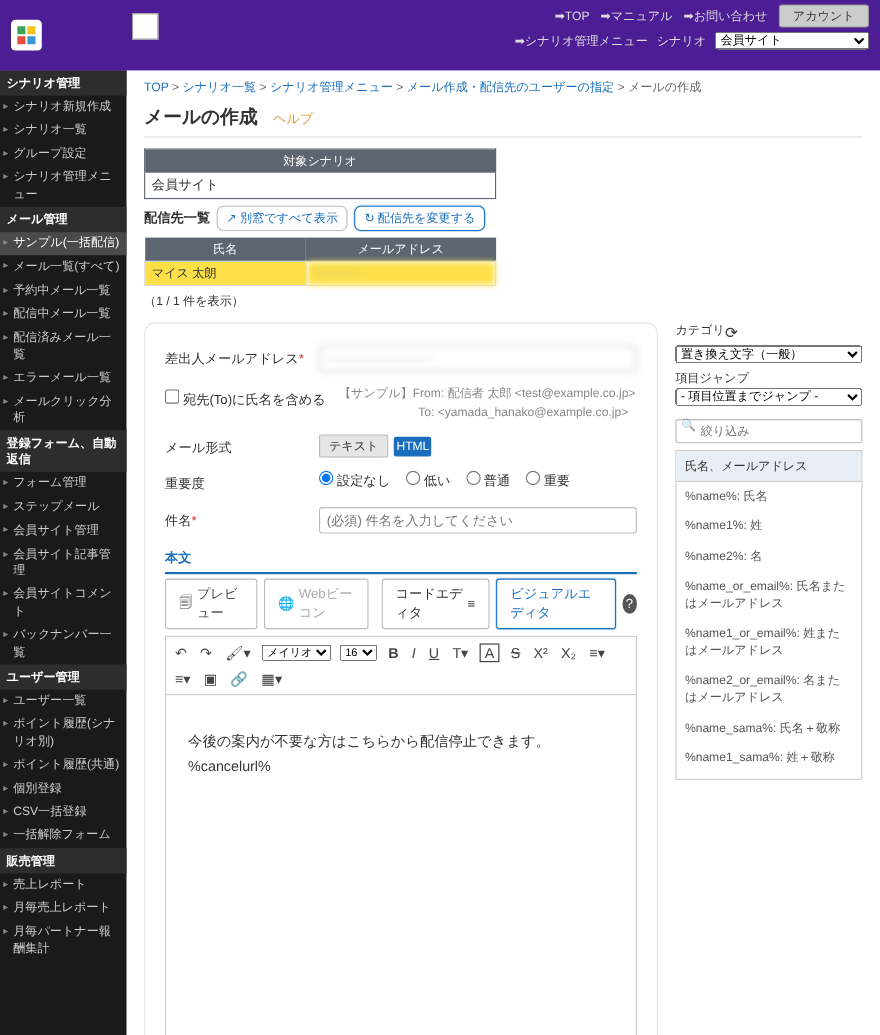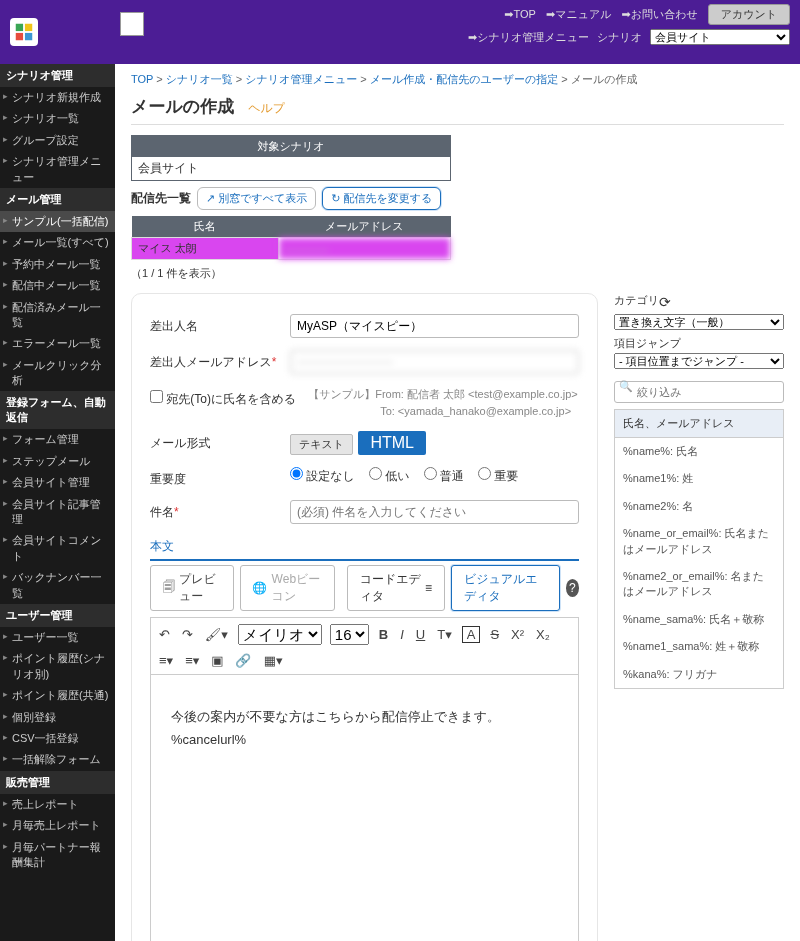--- a/index.html
+++ b/index.html
@@ -28,43 +28,43 @@
 .help{color:#e39a2e;font-size:12px}
 .target-tbl{width:320px;border:1px solid #5c6570;margin-bottom:6px;border-collapse:collapse}
 .target-tbl th{background:#5c6570;color:#fff;text-align:center;padding:3px;font-size:11px;font-weight:normal}
 .target-tbl td{padding:3px 6px;font-size:12px}
 .dest-row{display:flex;align-items:center;gap:6px;margin:6px 0}
 .dest-row b{font-size:12px}
 .mini-btn{display:inline-flex;align-items:center;gap:3px;border:1px solid #bbb;border-radius:6px;padding:3px 8px;font-size:11px;color:#1a6ebd;background:#fff;cursor:pointer}
 .mini-btn.active{border:1px solid #1a6ebd;box-shadow:0 0 0 1px #cfe3f7}
 .list-tbl{border-collapse:collapse;width:320px}
 .list-tbl th{background:#5c6570;color:#fff;padding:3px;font-size:11px;font-weight:normal}
-.list-tbl td{padding:3px 6px;font-size:11px;background:#d946ef;border:1px solid #ddd}
+.list-tbl td{padding:3px 6px;font-size:11px;background:#fde047;border:1px solid #ddd}
 .count{font-size:11px;margin:6px 0 12px}
 .form-area{display:flex;gap:16px;align-items:flex-start}
 .form-left{flex:1;border:1px solid #e6e6e6;border-radius:10px;padding:14px 18px;min-width:0;background:#fff}
 .frow{display:flex;align-items:flex-start;padding:6px 0;gap:12px}
 .flabel{width:128px;font-size:12px;color:#333;padding-top:4px}
 .req{color:#d33}
 .fctrl{flex:1;font-size:12px}
 .fctrl input[type=text]{width:100%;padding:4px 6px;border:1px solid #bbb;border-radius:3px;font-size:12px}
 .sample{color:#888;font-size:11px;line-height:1.5}
 .fmt-text{display:inline-block;background:#e5e5e5;border:1px solid #bbb;padding:2px 8px;font-size:11px;border-radius:2px}
-.fmt-html{display:inline-block;background:#1a6ebd;color:#fff;padding:3px 12px;font-size:16px;border-radius:2px;margin-left:2px}
+.fmt-html{display:inline-block;background:#1a6ebd;color:#fff;padding:3px 2px;font-size:11px;border-radius:2px;margin-left:2px}
 .radio-grp label{margin-right:14px;font-size:12px}
-.subj{color:#1a6ebd;font-size:12px;margin:8px 0 4px;border-bottom:2px solid #1a6ebd;padding-bottom:4px;font-weight:normal}
+.subj{color:#1a6ebd;font-size:12px;margin:8px 0 4px;border-bottom:2px solid #1a6ebd;padding-bottom:4px;font-weight:bold}
 .editor-tabs{display:flex;align-items:center;gap:6px;margin-bottom:0}
 .etab{display:inline-flex;align-items:center;gap:4px;padding:5px 12px;border:1px solid #bbb;background:#fff;font-size:12px;cursor:pointer;border-radius:3px}
 .etab.disabled{color:#aaa}
 .etab.active{border:1px solid #1a6ebd;box-shadow:0 0 0 1px #cfe3f7;color:#1a6ebd}
 .etab-plain{color:#444}
 .qmark{width:18px;height:18px;border-radius:50%;background:#555;color:#fff;display:inline-flex;align-items:center;justify-content:center;font-size:12px;margin-left:auto}
 .toolbar{border:1px solid #ccc;padding:6px;display:flex;flex-wrap:wrap;gap:8px;align-items:center;font-size:12px;margin-top:6px}
 .tbtn{cursor:pointer;color:#444;font-size:13px;padding:0 2px}
-.tsel{font-size:15px}
+.tsel{font-size:10px}
 .editor-body{border:1px solid #ccc;border-top:none;min-height:320px;padding:30px 20px;font-size:13px;line-height:1.8}
 .right-panel{width:170px;flex-shrink:0}
 .rp-head{display:flex;justify-content:flex-start;align-items:center;margin-bottom:4px}
 .rp-head .ref{cursor:pointer;font-size:14px}
 .rp-sel{width:100%;font-size:11px;margin-bottom:6px}
 .rp-label{font-size:11px;margin-bottom:2px}
 .rp-search{width:100%;padding:4px 16px 4px 22px;border:1px solid #bbb;border-radius:3px;font-size:11px;margin:6px 0}
 .rp-search-wrap{position:relative}
 .rp-search-wrap::before{content:"🔍";position:absolute;left:5px;top:5px;font-size:11px;opacity:.6}
 .rp-list{border:1px solid #ccc;max-height:300px;overflow:auto}
@@ -176,24 +176,20 @@
             <td>マイス 太朗</td>
             <td class="blur">————</td>
           </tr>
     </tbody>
       </table>
     <div class="count">（1 / 1 件を表示）</div>
 
     <div class="form-area">
       <div class="form-left">
         <div class="frow">
-          <div class="flabel">差出人名</div>
-          <div class="fctrl"><input type="text" value="MyASP（マイスピー）" style=""></div>
-        </div>
-        <div class="frow">
           <div class="flabel"><span>差出人メールアドレス</span><span class="req">*</span></div>
           <div class="fctrl"><input type="text" class="blur" value="————————" style=""></div>
         </div>
         <div class="frow">
           <div class="flabel" style="width:auto"><input type="checkbox" style=""> <span>宛先(To)に氏名を含める</span></div>
           <div class="fctrl sample">
               <div>【サンプル】From: 配信者 太郎 &lt;test@example.co.jp&gt;</div>
               <div style="padding-left:72px">To: &lt;yamada_hanako@example.co.jp&gt;</div>
             </div>
         </div>
@@ -261,20 +257,21 @@
         <div class="rp-label">項目ジャンプ</div>
         <select class="rp-sel"><option>- 項目位置までジャンプ -</option></select>
         <div class="rp-search-wrap"><input class="rp-search" placeholder="絞り込み" style=""></div>
         <div class="rp-list">
           <div class="rp-lh">氏名、メールアドレス</div>
           <div id="rplist">
               <div class="rp-li">%name%: 氏名</div>
               <div class="rp-li">%name1%: 姓</div>
               <div class="rp-li">%name2%: 名</div>
               <div class="rp-li">%name_or_email%: 氏名またはメールアドレス</div>
+              <div class="rp-li">%name1_or_email%: 姓またはメールアドレス</div>
               <div class="rp-li">%name2_or_email%: 名またはメールアドレス</div>
               <div class="rp-li">%name_sama%: 氏名＋敬称</div>
               <div class="rp-li">%name1_sama%: 姓＋敬称</div>
               <div class="rp-li">%kana%: フリガナ</div>
             </div>
         </div>
       </div>
     </div>
   </div>
 </div>

